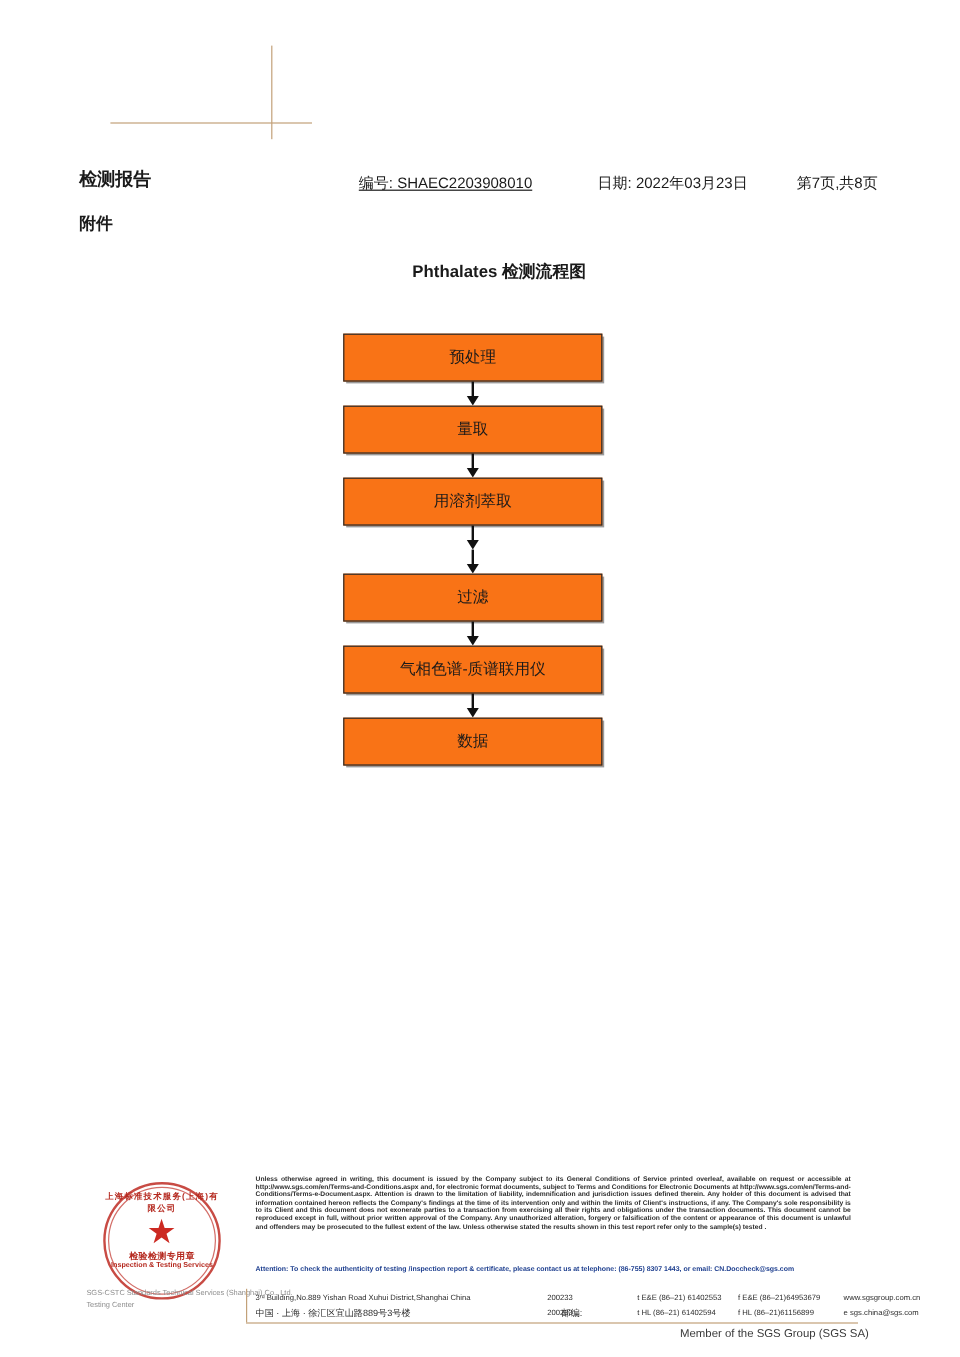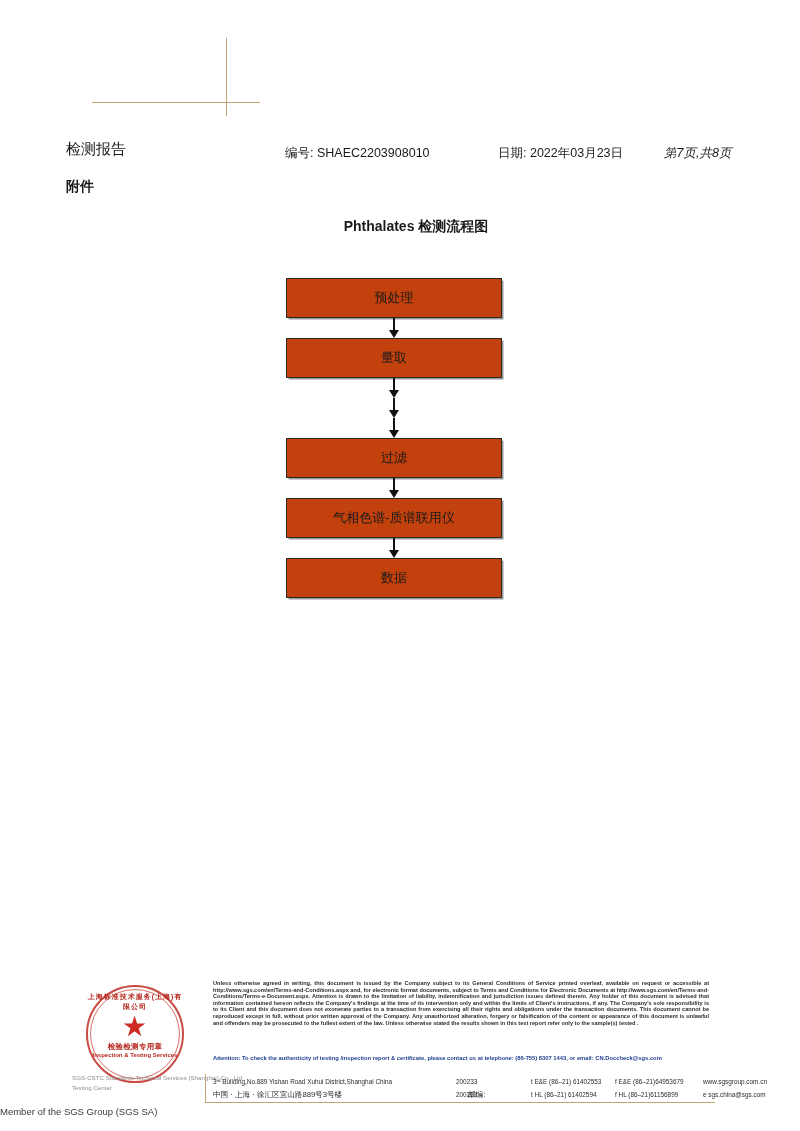--- a/index.html
+++ b/index.html
@@ -22,38 +22,38 @@
     letter-spacing: -2px;
     color: #6f6f6f;
     line-height: 62px;
     position: absolute; left: 0; top: 0;
   }
   #logo-vrule { position: absolute; left: 128px; top: 0px; width: 1px; height: 78px; background: #c2a179; }
   #logo-hrule { position: absolute; left: -6px; top: 64px; width: 168px; height: 1px; background: #c2a179; }
 
   
   #doc-header { position: absolute; left: 66px; top: 140px; width: 700px; height: 60px; }
-  .hdr-title { font-size: 15px; font-weight: normal; position: absolute; left: 0; top: 0; }
+  .hdr-title { font-size: 15px; font-weight: bold; position: absolute; left: 0; top: 0; }
   .hdr-sub   { font-size: 14px; font-weight: bold; position: absolute; left: 0; top: 38px; }
   .hdr-meta  { position: absolute; font-size: 12.5px; top: 5px; white-space: nowrap; }
-  #hdr-refno { left: 219px; }
+  #hdr-refno { left: 233px; text-decoration: underline; }
   #hdr-date  { left: 432px; }
-  #hdr-page  { left: 598px; font-style: italic; }
+  #hdr-page  { left: 598px; }
 
   
   #flow-title {
     position: absolute; left: 0; top: 218px; width: 800px;
     text-align: center; font-size: 14px; font-weight: bold; padding-left: 32px;
   }
   #flowchart { position: absolute; left: 286px; top: 278px; width: 216px; }
   .flow-box {
     position: relative;
     width: 216px; height: 40px;
     border: 1px solid #2b2b2b;
-    background: #c2410c;
+    background: #f97316;
     box-shadow: 2px 2px 0 -0.5px #9a9a9a;
     display: flex; align-items: center; justify-content: center;
   }
   .flow-box span { font-size: 13px; line-height: 1; margin-bottom: 2px; }
   .flow-gap { position: relative; height: 20px; width: 216px; }
   .flow-gap .arrow-line {
     position: absolute; left: 107px; top: 0; width: 2px; height: 14px; background: #111;
   }
   .flow-gap .arrow-head {
     position: absolute; left: 103px; top: 12px;
@@ -128,21 +128,21 @@
   .c-zip-label { left: 212px; margin-left: 43px; }
   .c-zip { left: 243px; }
   .c-tel1 { left: 318px; }
   .c-tel2 { left: 402px; }
   .c-web  { left: 490px; }
 
   #band-rule { position: absolute; left: 205px; top: 127px; width: 510px; height: 1.4px; background: #c2a179; }
 
   #member {
     position: absolute; left: 0; top: 131px; width: 724px;
-    text-align: left; font-size: 9.5px; color: #3a3a3a;
+    text-align: right; font-size: 9.5px; color: #3a3a3a;
   }
 </style>
 </head>
 <body>
 
 <div id="logo-area">
   <div id="logo-vrule"></div>
   <div id="logo-hrule"></div>
 </div>
 
@@ -166,20 +166,23 @@
   </div>
 
   <div class="flow-box">
     <span>量取</span>
   </div>
   <div class="flow-gap">
     <div class="arrow-line"></div>
     <div class="arrow-head"></div>
   </div>
 
+  <div class="flow-box">
+    <span>用溶剂萃取</span>
+  </div>
   <div class="flow-gap">
     <div class="arrow-line"></div>
     <div class="arrow-head"></div>
   </div>
 
   <div class="flow-gap">
     <div class="arrow-line"></div>
     <div class="arrow-head"></div>
   </div>
 

